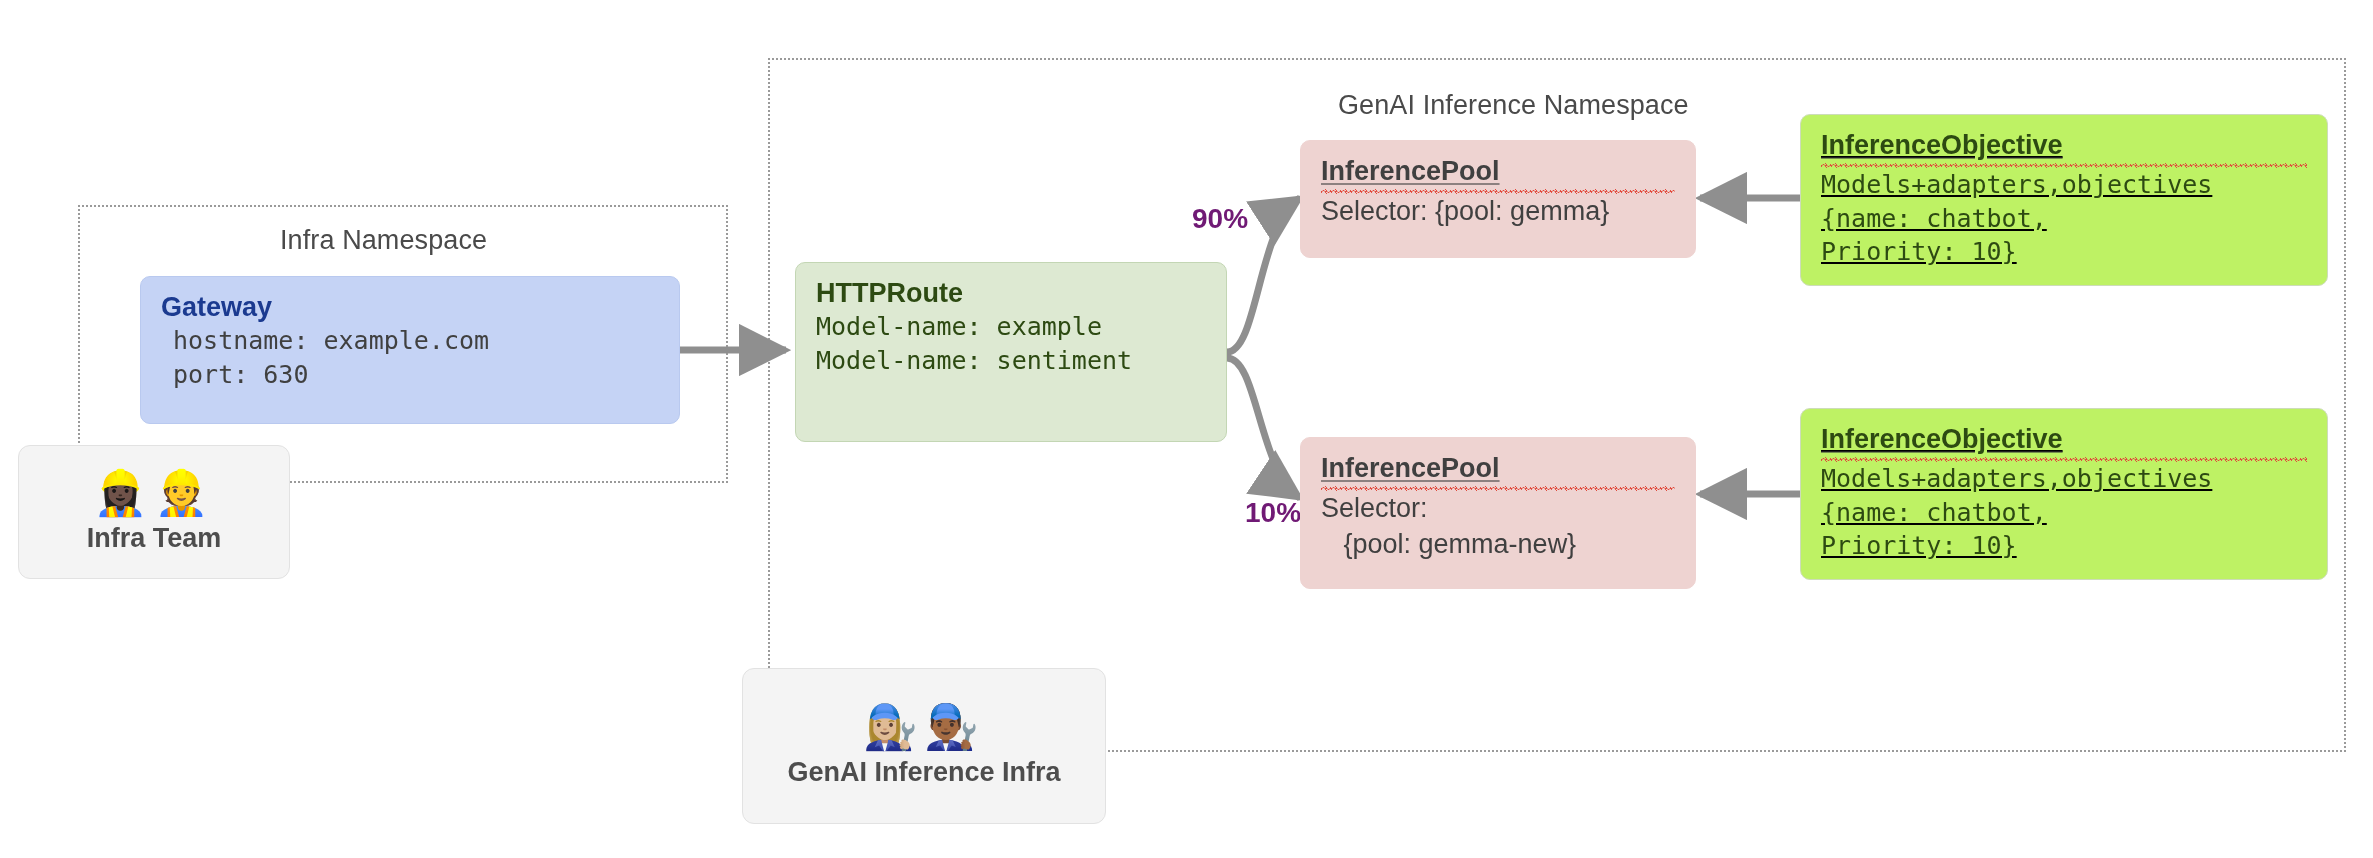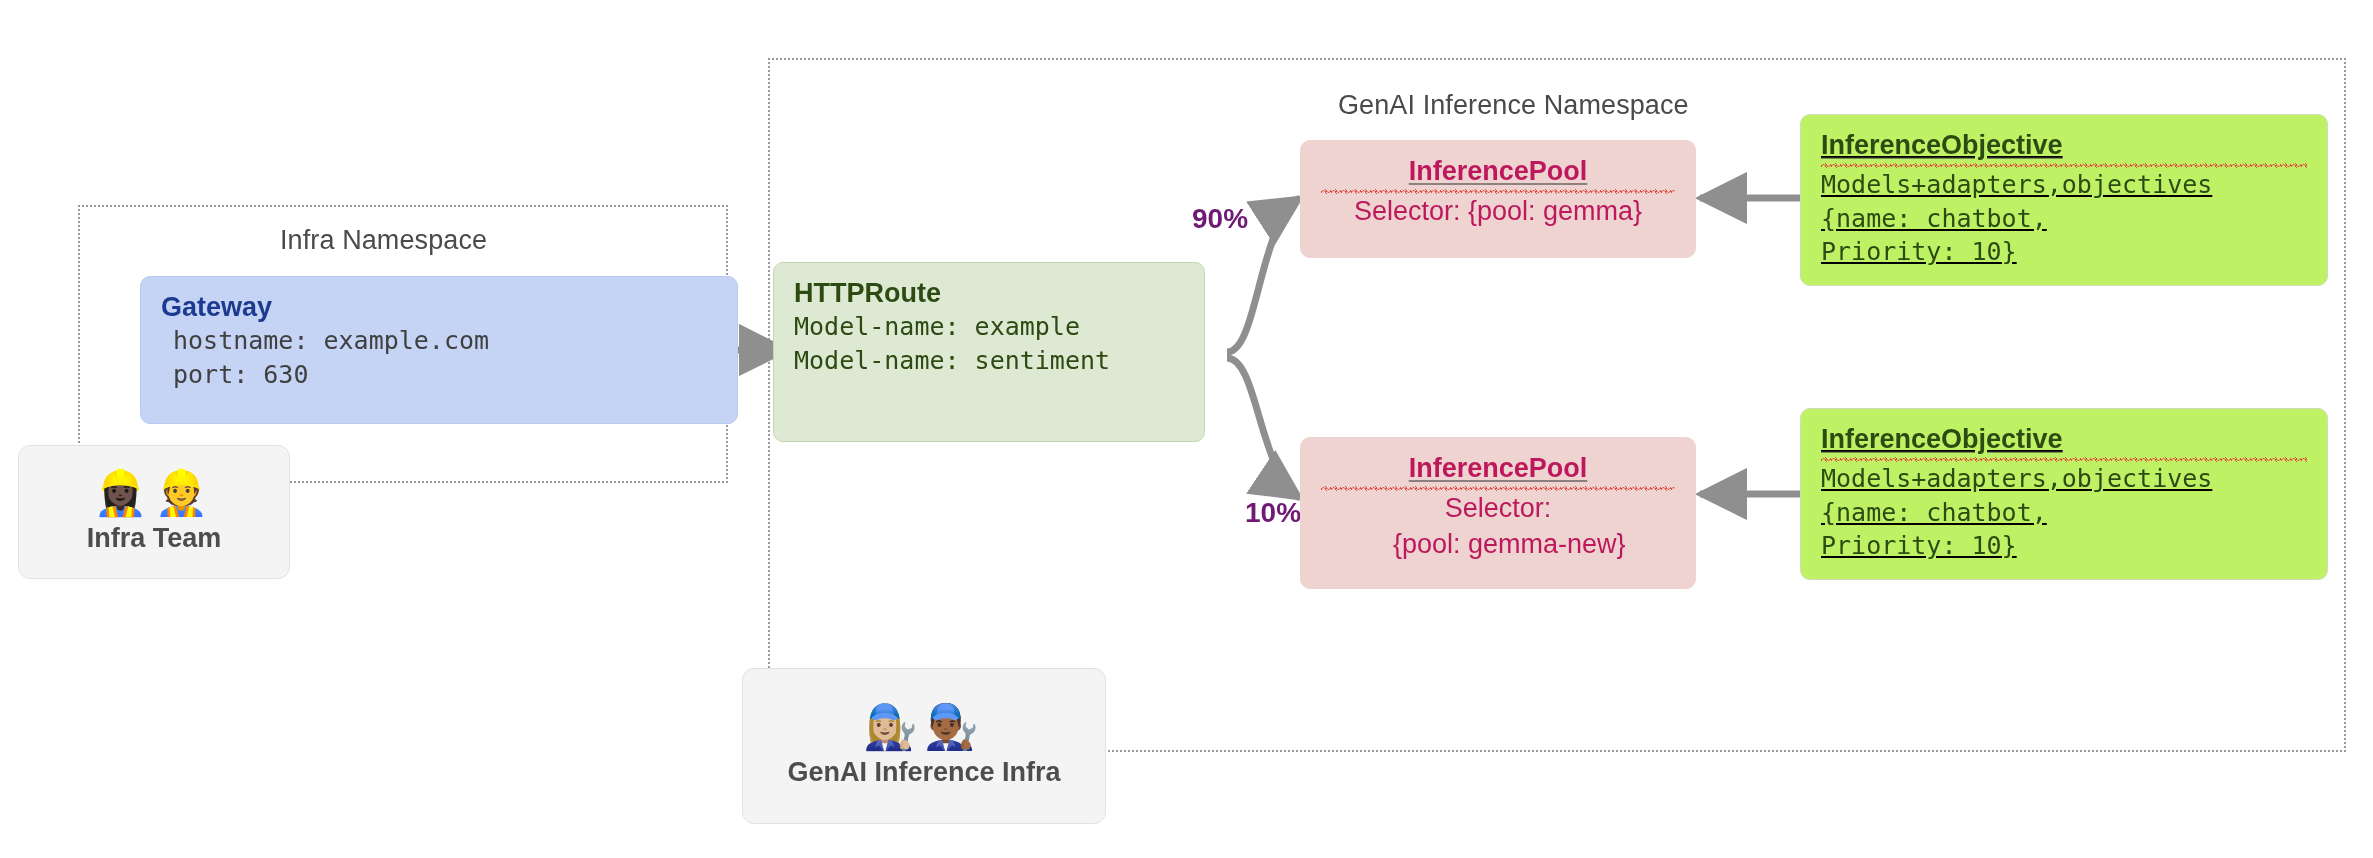--- a/index.html
+++ b/index.html
@@ -77,21 +77,21 @@
 
   
   .n-gateway   { background: #c5d3f5; border: 1px solid #b9c9ef; }
   .n-gateway .title { color: #1b3a90; }
   .n-gateway .body  { color: #404040; margin-left: 12px; }
 
   .n-route     { background: #dde9d2; border: 1px solid #c3d6b4; }
   .n-route .title, .n-route .body { color: #2d4a12; }
 
   .n-pool      { background: #eed3d1; border: 1px solid #eed3d1; }
-  .n-pool .title, .n-pool .body { color: #be185d; text-align: center; }
+  .n-pool .title, .n-pool .body { color: #404040; }
 
   .n-objective { background: #bef264; border: 1px solid #cddcb9; text-decoration: underline; }
   .n-objective .title, .n-objective .body { color: #2d4a12; }
 
   
   .team {
     position: absolute;
     box-sizing: border-box;
     background: #f4f4f4;
     border: 1px solid #e2e2e2;
@@ -155,27 +155,27 @@
     <path d="M 1227 358 C 1258 358, 1258 470, 1300 498" fill="none" stroke="#8f8f8f" stroke-width="7" marker-end="url(#ah)"></path>
 
     <line x1="1800" y1="198" x2="1700" y2="198" stroke="#8f8f8f" stroke-width="7" marker-end="url(#ah)"></line>
 
     <line x1="1800" y1="494" x2="1700" y2="494" stroke="#8f8f8f" stroke-width="7" marker-end="url(#ah)"></line>
   </svg>
 
   <div class="pct" style="left:1192px; top:203px;">90%</div>
   <div class="pct" style="left:1245px; top:497px;">10%</div>
 
-  <div class="node n-gateway" style="left:140px; top:276px; width:598px; height:148px;">
+  <div class="node n-gateway" style="left:140px; top:276px; width:540px; height:148px;">
     <div class="title">Gateway</div>
     <div class="body">hostname: example.com</div>
     <div class="body">port: 630</div>
   </div>
 
-  <div class="node n-route" style="left:773px; top:262px; width:432px; height:180px;">
+  <div class="node n-route" style="left:795px; top:262px; width:432px; height:180px;">
     <div class="title">HTTPRoute</div>
     <div class="body">Model-name: example</div>
     <div class="body">Model-name: sentiment</div>
   </div>
 
   <div class="node n-pool" style="left:1300px; top:140px; width:396px; height:118px;">
     <div class="title spell">InferencePool</div>
     <span class="squiggle"></span>
     <div class="body sans">Selector: {pool: gemma}</div>
   </div>

